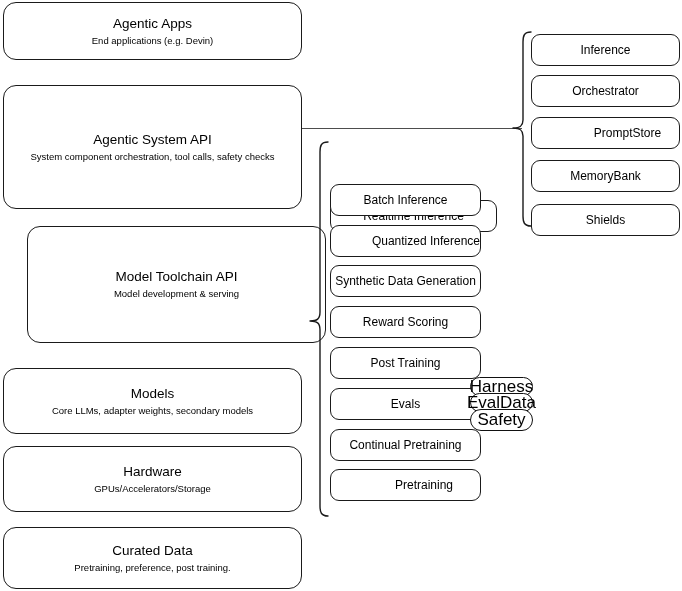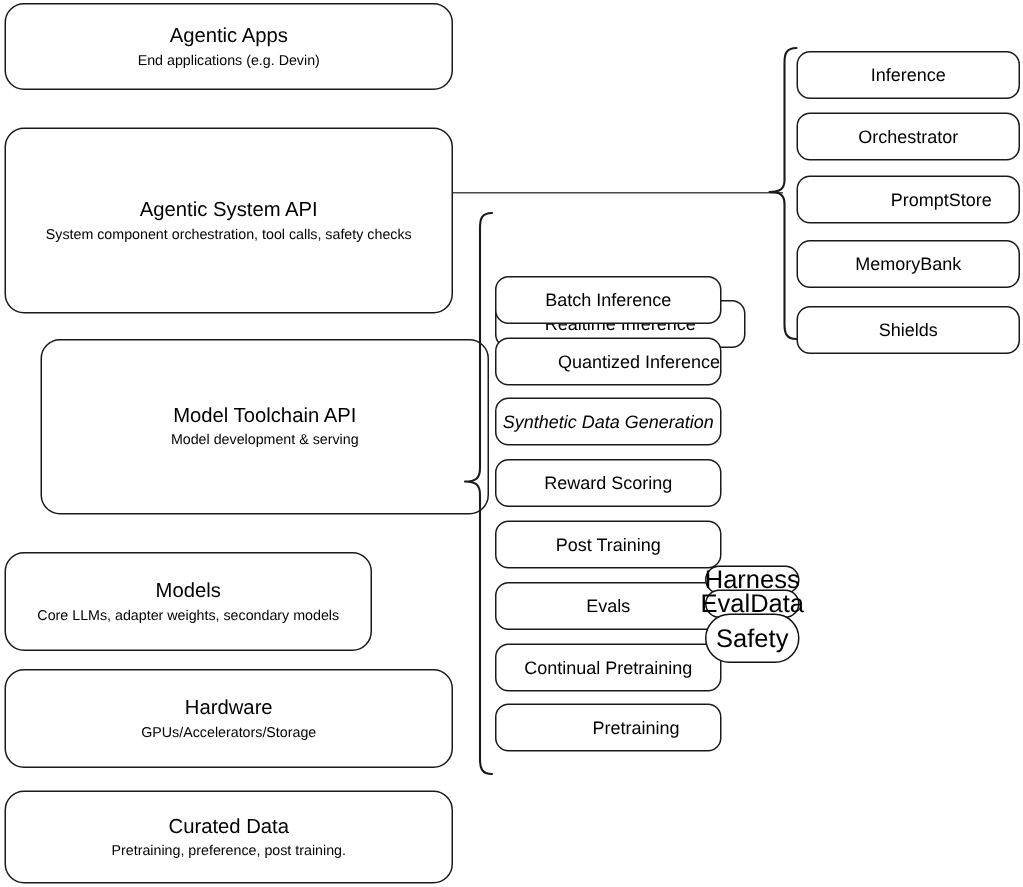--- a/index.html
+++ b/index.html
@@ -122,21 +122,21 @@
   <div class="layer-box" style="left:3px; top:85px; width:299px; height:124px;">
     <div class="layer-title">Agentic System API</div>
     <div class="layer-sub">System component orchestration, tool calls, safety checks</div>
   </div>
 
   <div class="layer-box" style="left:3px; top:226px; width:299px; height:117px;margin-left:24px;">
     <div class="layer-title">Model Toolchain API</div>
     <div class="layer-sub">Model development &amp; serving</div>
   </div>
 
-  <div class="layer-box" style="left:3px; top:368px; width:245px; height:66px;">
+  <div class="layer-box" style="left:3px; top:368px; width:299px; height:66px;">
     <div class="layer-title">Models</div>
     <div class="layer-sub">Core LLMs, adapter weights, secondary models</div>
   </div>
 
   <div class="layer-box" style="left:3px; top:446px; width:299px; height:66px;">
     <div class="layer-title">Hardware</div>
     <div class="layer-sub">GPUs/Accelerators/Storage</div>
   </div>
 
   <div class="layer-box" style="left:3px; top:527px; width:299px; height:62px;">
@@ -172,21 +172,21 @@
 
   <div class="cap-box" style="left:330px; top:152px; width:167px; height:32px;margin-top:48px;">
     <span class="cap-label">Realtime Inference</span>
   </div>
   <div class="cap-box" style="left:330px; top:184px; width:151px; height:32px;">
     <span class="cap-label">Batch Inference</span>
   </div>
   <div class="cap-box" style="left:330px; top:225px; width:151px; height:32px;justify-content:flex-end;">
     <span class="cap-label">Quantized Inference</span>
   </div>
-  <div class="cap-box" style="left:330px; top:265px; width:151px; height:32px;font-style:italic;">
+  <div class="cap-box" style="left:330px; top:265px; width:151px; height:32px;">
     <span class="cap-label">Synthetic Data Generation</span>
   </div>
   <div class="cap-box" style="left:330px; top:306px; width:151px; height:32px;">
     <span class="cap-label">Reward Scoring</span>
   </div>
   <div class="cap-box" style="left:330px; top:347px; width:151px; height:32px;">
     <span class="cap-label">Post Training</span>
   </div>
   <div class="cap-box" style="left:330px; top:388px; width:151px; height:32px;">
     <span class="cap-label">Evals</span>
@@ -197,21 +197,21 @@
   <div class="cap-box" style="left:330px; top:469px; width:151px; height:32px;padding-left:37px;">
     <span class="cap-label">Pretraining</span>
   </div>
 
   <div class="mini-pill" style="left:470px; top:377px; width:63px; height:19px;">
     <span class="mini-label">Harness</span>
   </div>
   <div class="mini-pill" style="left:470px; top:393px; width:63px; height:19px;">
     <span class="mini-label">EvalData</span>
   </div>
-  <div class="mini-pill" style="left:470px; top:409px; width:63px; height:33px;">
+  <div class="mini-pill" style="left:470px; top:409px; width:63px; height:22px;">
     <span class="mini-label">Safety</span>
   </div>
 
   <div class="cap-box" style="left:531px; top:34px; width:149px; height:32px;">
     <span class="cap-label">Inference</span>
   </div>
   <div class="cap-box" style="left:531px; top:75px; width:149px; height:32px;">
     <span class="cap-label">Orchestrator</span>
   </div>
   <div class="cap-box" style="left:531px; top:117px; width:149px; height:32px;padding-left:44px;">

